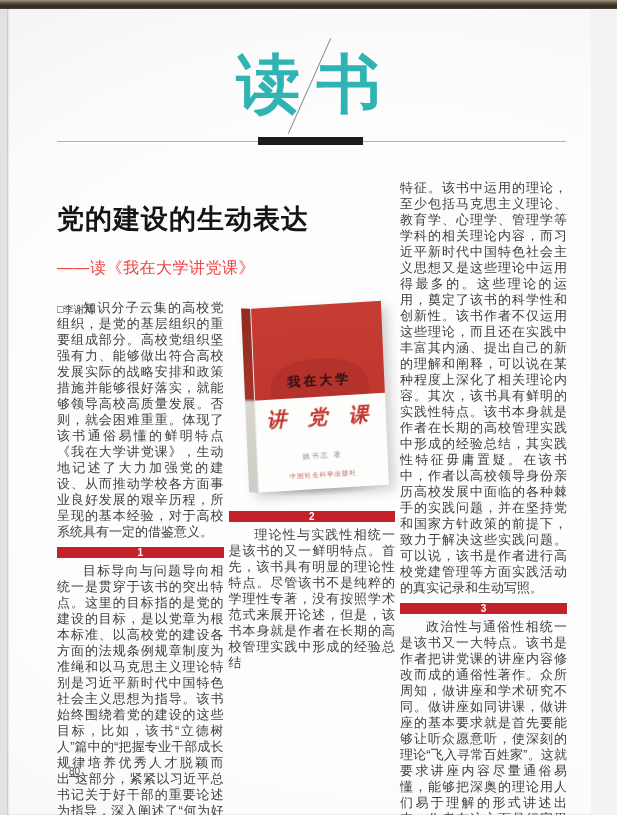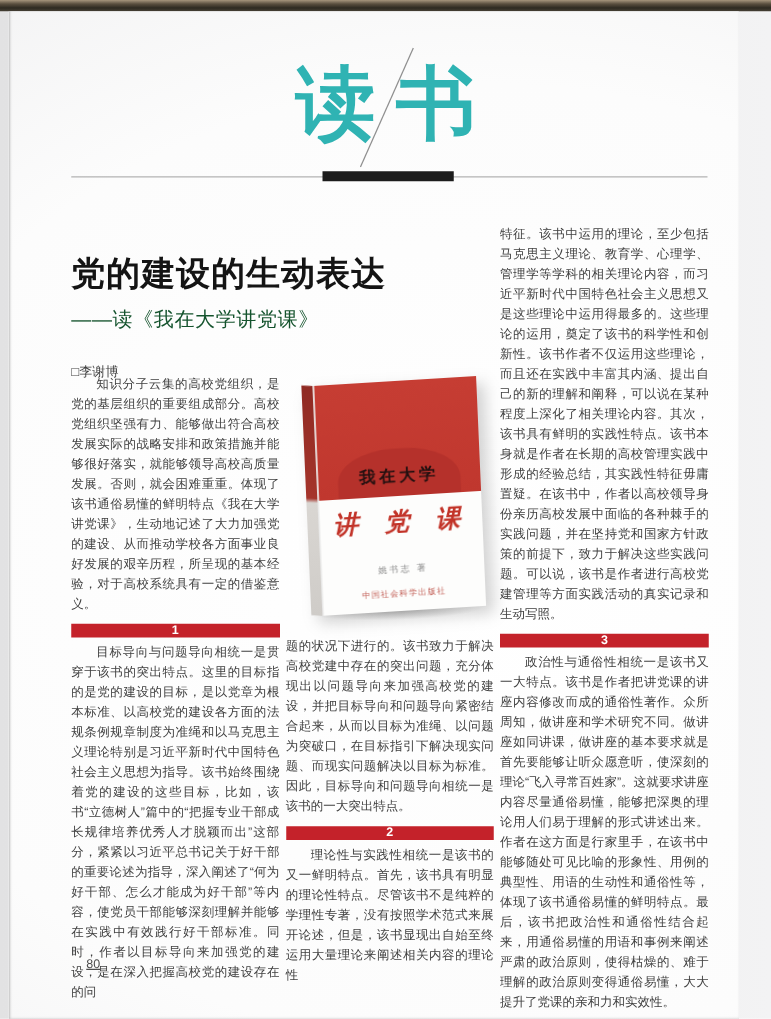--- a/index.html
+++ b/index.html
@@ -32,29 +32,29 @@
   }
   .divider-thin{ position:absolute; left:57px; top:141px; width:509px; height:1px; background:#b3b3b3; }
   .divider-thick{ position:absolute; left:258px; top:137px; width:105px; height:8px; background:#1c1c1c; }
 
   
   .content{ position:absolute; left:57px; top:180px; width:510px; display:flex; gap:5px; }
   .left-group{ width:338px; }
   .headline-block{ height:120px; padding-top:5px; }
   .title{ font-size:27px; font-weight:700; color:#141414; letter-spacing:1px; line-height:1.1;
           font-family:"Liberation Sans","DejaVu Sans",sans-serif;margin-top:20px; }
-  .subtitle{ font-size:16px; color:#14532d; margin-top:11px; letter-spacing:0.5px; }
+  .subtitle{ font-size:16px; color:#ef4444; margin-top:23px; letter-spacing:0.5px; }
   .byline{ font-size:10.5px; color:#3c3c3c; margin-top:24px; }
 
   .two-cols{ display:flex; gap:5px; }
   .col{ width:167px; }
   .col-right{ width:167px; }
 
   .body-text{
-    font-size:10px; line-height:16px; color:#404040;
+    font-size:13px; line-height:16px; color:#404040;
     text-align:justify; word-break:break-all;
   }
   .indent{ text-indent:2em; }
   .section-bar{
     height:11px; margin:7px 0 5px 0; background:#c4222a;
     color:#ffffff; font-size:10px; font-weight:700;
     text-align:center; line-height:11px;
   }
 
   
@@ -137,23 +137,22 @@
               <div class="book-red">
                 <div class="book-building"></div>
                 <div class="book-title-1">我在大学</div>
               </div>
               <div class="book-title-2">讲 党 课</div>
               <div class="book-author">姚书志  著</div>
               <div class="book-publisher">中国社会科学出版社</div>
             </div>
           </div>
         </div>
-        <p class="body-text">题的状况下进行的。该书致力于解决高校党建中存在的突出问题，充分体现出以问题导向来加强高校党的建设，并把目标导向和问题导向紧密结合起来，从而以目标为准绳、以问题为突破口，在目标指引下解决现实问题、而现实问题解决以目标为标准。因此，目标导向和问题导向相统一是该书的一大突出特点。</p>
         <div class="section-bar">2</div>
-        <p class="body-text indent">理论性与实践性相统一是该书的又一鲜明特点。首先，该书具有明显的理论性特点。尽管该书不是纯粹的学理性专著，没有按照学术范式来展开论述，但是，该书显现出自始至终运用大量理论来阐述相关内容的理论性</p>
+        <p class="body-text indent">理论性与实践性相统一是该书的又一鲜明特点。首先，该书具有明显的理论性特点。尽管该书不是纯粹的学理性专著，没有按照学术范式来展开论述，但是，该书本身就是作者在长期的高校管理实践中形成的经验总结</p>
       </div>
     </div>
   </div>
   <div class="col-right">
     <p class="body-text">特征。该书中运用的理论，至少包括马克思主义理论、教育学、心理学、管理学等学科的相关理论内容，而习近平新时代中国特色社会主义思想又是这些理论中运用得最多的。这些理论的运用，奠定了该书的科学性和创新性。该书作者不仅运用这些理论，而且还在实践中丰富其内涵、提出自己的新的理解和阐释，可以说在某种程度上深化了相关理论内容。其次，该书具有鲜明的实践性特点。该书本身就是作者在长期的高校管理实践中形成的经验总结，其实践性特征毋庸置疑。在该书中，作者以高校领导身份亲历高校发展中面临的各种棘手的实践问题，并在坚持党和国家方针政策的前提下，致力于解决这些实践问题。可以说，该书是作者进行高校党建管理等方面实践活动的真实记录和生动写照。</p>
     <div class="section-bar">3</div>
     <p class="body-text indent"><span>政治性与通俗性相统一是该书又一大特点。该书是作者把讲党课的讲座内容修改而成的通俗性著作。众所周知，做讲座和学术研究不同。做讲座如同讲课，做讲座的基本要求就是首先要能够让听众愿意听，使深刻的理论“飞入寻常百姓家”。这就要求讲座内容尽量通俗易懂，能够把深奥的理论用人们易于理解的形式讲述出来。作者在这方面是行家里手，在该书中能够随处可见比喻的形象性、用例的典型性、用语的生动性和通俗性等，体现了该书通俗易懂的鲜明特点。最后，该书把政治性和通俗性结合起来，用通俗易懂的用语和事例来阐述严肃的政治原则，使得枯燥的、难于理解的政治原则变得通俗易懂，大大提升了党课的亲和力和实效性。</span></p>
   </div>
 </div>
 

